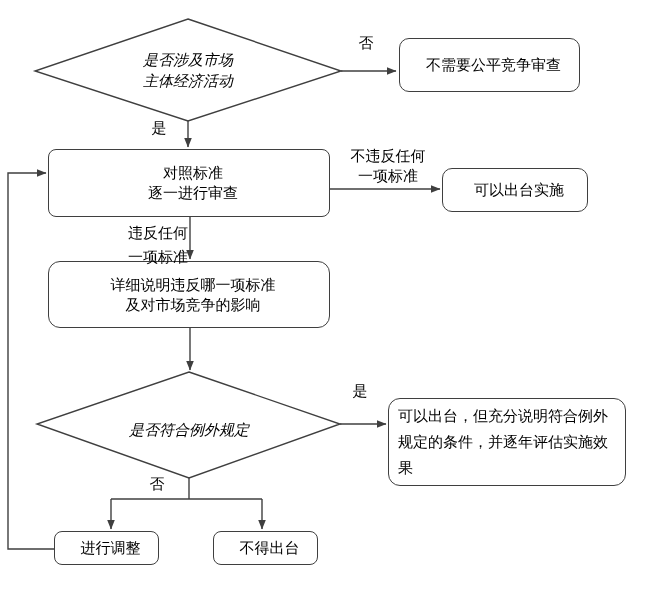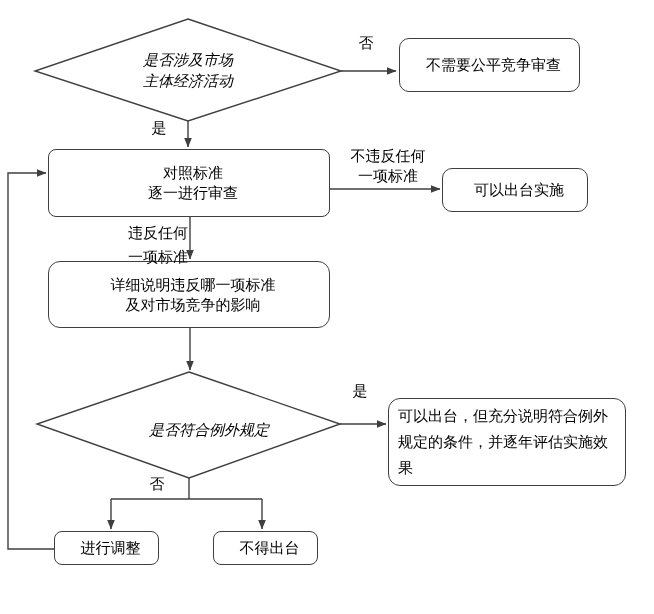--- a/index.html
+++ b/index.html
@@ -74,21 +74,21 @@
   .n-review{left:48px;top:149px;width:282px;height:68px;border-radius:8px;justify-content:center;}
   .n-implement{left:442px;top:168px;width:146px;height:44px;}
   .n-explain{left:48px;top:261px;width:282px;height:67px;border-radius:12px;}
   .n-implement-exc{left:388px;top:398px;width:238px;height:88px;border-radius:12px;justify-content:flex-start;padding:0 9px;}
   .n-implement-exc .node-label{text-align:left;line-height:26px;}
   .n-adjust{left:54px;top:531px;width:105px;height:34px;border-radius:8px;}
   .n-forbid{left:213px;top:531px;width:105px;height:34px;border-radius:8px;}
 
   
   .dl-market{left:113px;top:50px;width:150px;}
-  .dl-exception{left:109px;top:420px;width:160px;text-align:right;}
+  .dl-exception{left:109px;top:420px;width:160px;}
 
   
   .el-no-top{left:358px;top:33px;width:16px;}
   .el-yes-top{left:151px;top:118px;width:16px;}
   .el-not-violate{left:349px;top:146px;width:78px;}
   .el-violate{left:126px;top:221px;width:64px;line-height:24px;}
   .el-yes-exc{left:352px;top:381px;width:16px;}
   .el-no-exc{left:149px;top:474px;width:16px;}
 </style>
 </head>

